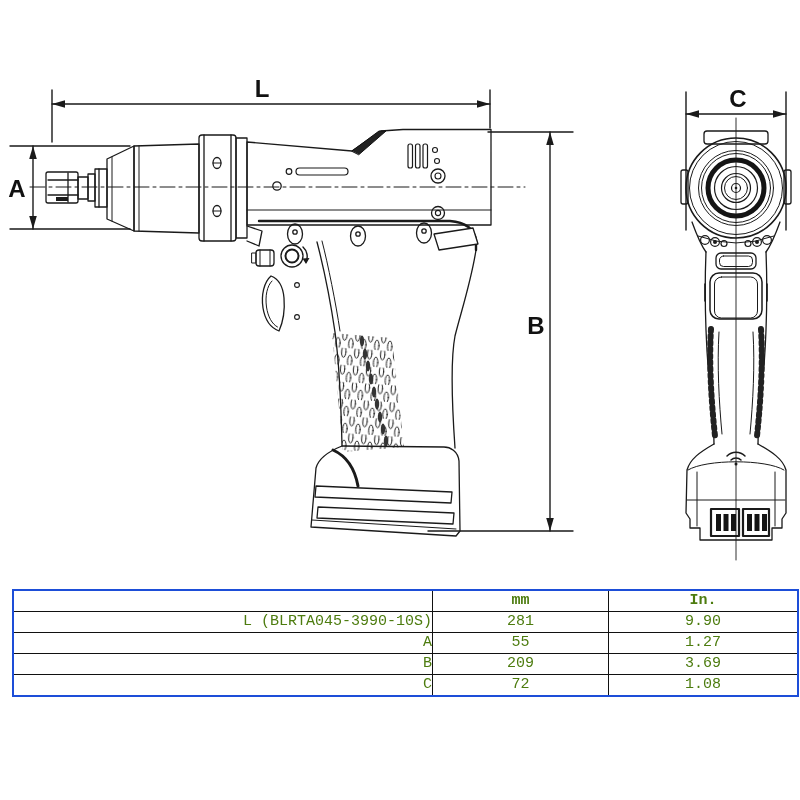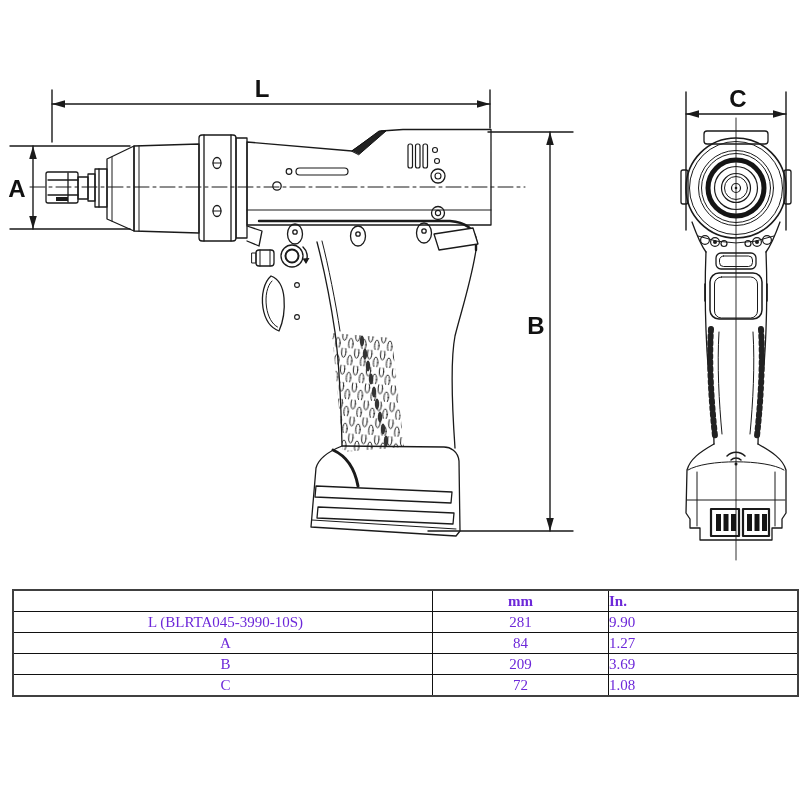--- a/index.html
+++ b/index.html
@@ -1,24 +1,24 @@
 <!DOCTYPE html>
 <html><head>
 <meta charset="utf-8">
 <style>
   html,body{margin:0;padding:0;background:#fff;}
   .page{position:relative;width:800px;height:800px;background:#fff;font-family:"Liberation Sans",sans-serif;overflow:hidden;}
   .drawing{position:absolute;left:0;top:0;}
   .dim-label{font-family:"Liberation Sans",sans-serif;font-weight:700;font-size:24px;fill:#111;}
   table.spec{position:absolute;left:12px;top:589px;width:776px;border-collapse:collapse;table-layout:fixed;
-    font-family:Liberation Serif, serif;font-size:15px;color:#6d28d9;background:#fff;border:2px solid #404040;}
+    font-family:Liberation Mono, monospace;font-size:15px;color:#4d7c0f;background:#fff;border:2px solid #1d4ed8;}
   table.spec td,table.spec th{border:1.5px solid #111;height:20px;padding:0;line-height:20px;overflow:hidden;white-space:nowrap;}
-  table.spec .c-name{width:413px;text-align:center;padding-left:5px;font-weight:400;}
+  table.spec .c-name{width:413px;text-align:right;padding-left:5px;font-weight:400;}
   table.spec .c-mm{width:175px;text-align:center;}
-  table.spec .c-in{width:188px;text-align:left;}
+  table.spec .c-in{width:188px;text-align:center;}
   table.spec thead th{font-weight:700;text-align:center;}
 </style>
 </head>
 <body>
 
 <div class="page">
 
   <svg class="drawing" width="800" height="575" viewBox="0 0 800 575" fill="none" stroke="#1a1a1a" stroke-width="1.3" stroke-linecap="round" stroke-linejoin="round">
 
     <defs>
@@ -231,21 +231,21 @@
       </tr>
     </thead>
     <tbody>
       <tr>
         <td class="c-name">L (BLRTA045-3990-10S)</td>
         <td class="c-mm">281</td>
         <td class="c-in">9.90</td>
       </tr>
       <tr>
         <td class="c-name">A</td>
-        <td class="c-mm">84</td>
+        <td class="c-mm">55</td>
         <td class="c-in">1.27</td>
       </tr>
       <tr>
         <td class="c-name">B</td>
         <td class="c-mm">209</td>
         <td class="c-in">3.69</td>
       </tr>
       <tr>
         <td class="c-name">C</td>
         <td class="c-mm">72</td>

